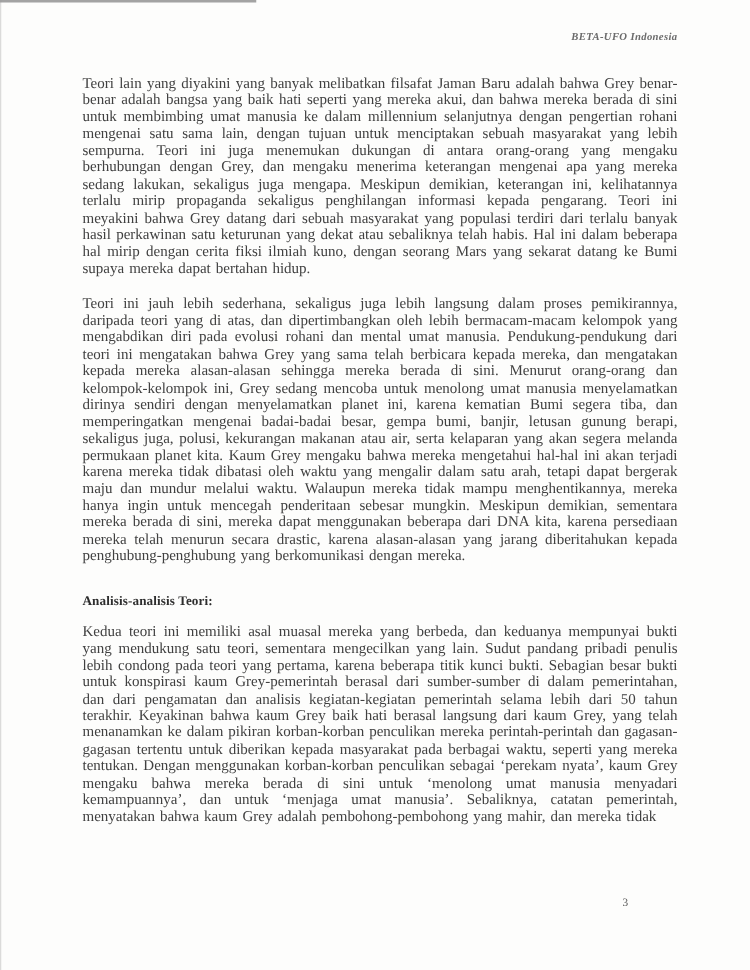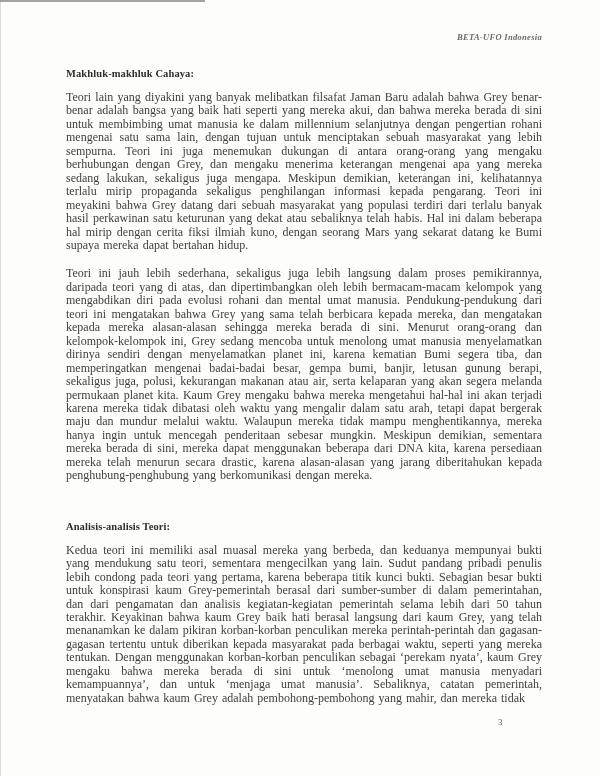--- a/index.html
+++ b/index.html
@@ -29,21 +29,21 @@
     position: absolute;
     top: 0; left: 0;
     width: 1px; height: 776px;
     background: #9a9a9a;
     opacity: 0.35;
   }
   .content {
     position: absolute;
     top: 0; left: 0;
     width: 600px;
-    padding: 32px 58px 0 66px;
+    padding: 24px 58px 0 66px;
     box-sizing: border-box;
   }
   .running-head {
     text-align: right;
     font-size: 8.5px;
     font-weight: bold;
     font-style: italic;
     color: #6b6b6b;
     letter-spacing: 0.3px;
     margin: 0 0 26px 0;
@@ -60,42 +60,41 @@
     line-height: 13.45px;
     text-align: justify;
     margin: 0 0 15px 0;
     color: #404040;
     word-spacing: 1px;
   }
   .para:last-of-type {
     margin-bottom: 0;
   }
   .heading-2 {
-    margin-top: 38px;
+    margin-top: 24px;
   }
   .page-number {
     position: absolute;
     left: 498px;
     top: 717px;
     font-size: 9px;
     color: #555555;
   }
 </style>
 </head>
 <body>
 
 <div class="page">
   <div class="scan-edge-top"></div>
   <div class="scan-edge-left"></div>
 
   <div class="content">
     <div class="running-head">BETA-UFO Indonesia</div>
 
     <div class="section">
-      <div class="section-heading">Makhluk-makhluk Cahaya:</div>
       <p class="para">Teori lain yang diyakini yang banyak melibatkan filsafat Jaman Baru adalah bahwa Grey benar-benar adalah bangsa yang baik hati seperti yang mereka akui, dan bahwa mereka berada di sini untuk membimbing umat manusia ke dalam millennium selanjutnya dengan pengertian rohani mengenai satu sama lain, dengan tujuan untuk menciptakan sebuah masyarakat yang lebih sempurna.  Teori ini juga menemukan dukungan di antara orang-orang yang mengaku berhubungan dengan Grey, dan mengaku menerima keterangan mengenai apa yang mereka sedang lakukan, sekaligus juga mengapa.  Meskipun demikian, keterangan ini, kelihatannya terlalu mirip propaganda sekaligus penghilangan informasi kepada pengarang.  Teori ini meyakini bahwa Grey datang dari sebuah masyarakat yang populasi terdiri dari terlalu banyak hasil perkawinan satu keturunan yang dekat atau sebaliknya telah habis.  Hal ini dalam beberapa hal mirip dengan cerita fiksi ilmiah kuno, dengan seorang Mars yang sekarat datang ke Bumi supaya mereka dapat bertahan hidup.</p>
       <p class="para">Teori ini jauh lebih sederhana, sekaligus juga lebih langsung dalam proses pemikirannya, daripada teori yang di atas, dan dipertimbangkan oleh lebih bermacam-macam kelompok yang mengabdikan diri pada evolusi rohani dan mental umat manusia.  Pendukung-pendukung dari teori ini mengatakan bahwa Grey yang sama telah berbicara kepada mereka, dan mengatakan kepada mereka alasan-alasan sehingga mereka berada di sini.  Menurut orang-orang dan kelompok-kelompok ini, Grey sedang mencoba untuk menolong umat manusia menyelamatkan dirinya sendiri dengan menyelamatkan planet ini, karena kematian Bumi segera tiba, dan memperingatkan mengenai badai-badai besar, gempa bumi, banjir, letusan gunung berapi, sekaligus juga, polusi, kekurangan makanan atau air, serta kelaparan yang akan segera melanda permukaan planet kita.  Kaum Grey mengaku bahwa mereka mengetahui hal-hal ini akan terjadi karena mereka tidak dibatasi oleh waktu yang mengalir dalam satu arah, tetapi dapat bergerak maju dan mundur melalui waktu.  Walaupun mereka tidak mampu menghentikannya, mereka hanya ingin untuk mencegah penderitaan sebesar mungkin.  Meskipun demikian, sementara mereka berada di sini, mereka dapat menggunakan beberapa dari DNA kita, karena persediaan mereka telah menurun secara drastic, karena alasan-alasan yang jarang diberitahukan kepada penghubung-penghubung yang berkomunikasi dengan mereka.</p>
     </div>
 
     <div class="section">
       <div class="section-heading heading-2">Analisis-analisis Teori:</div>
       <p class="para">Kedua teori ini memiliki asal muasal mereka yang berbeda, dan keduanya mempunyai bukti yang mendukung satu teori, sementara mengecilkan yang lain.  Sudut pandang pribadi penulis lebih condong pada teori yang pertama, karena beberapa titik kunci bukti.  Sebagian besar bukti untuk konspirasi kaum Grey-pemerintah berasal dari sumber-sumber di dalam pemerintahan, dan dari pengamatan dan analisis kegiatan-kegiatan pemerintah selama lebih dari 50 tahun terakhir. Keyakinan bahwa kaum Grey baik hati berasal langsung dari kaum Grey, yang telah menanamkan ke dalam pikiran korban-korban penculikan mereka perintah-perintah dan gagasan-gagasan tertentu untuk diberikan kepada masyarakat pada berbagai waktu, seperti yang mereka tentukan.  Dengan menggunakan korban-korban penculikan sebagai ‘perekam nyata’, kaum Grey mengaku bahwa mereka berada di sini untuk ‘menolong umat manusia menyadari kemampuannya’, dan untuk ‘menjaga umat manusia’.   Sebaliknya, catatan pemerintah, menyatakan bahwa kaum Grey adalah pembohong-pembohong yang mahir, dan mereka tidak</p>
     </div>
   </div>
 

